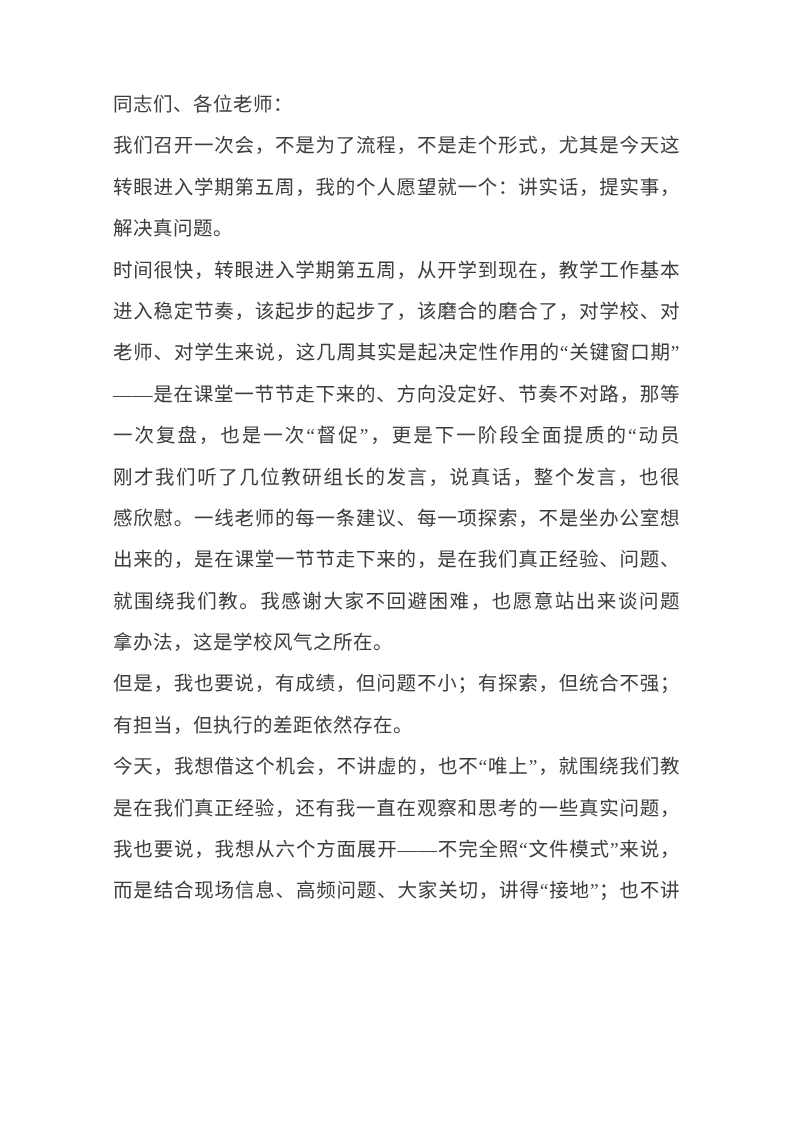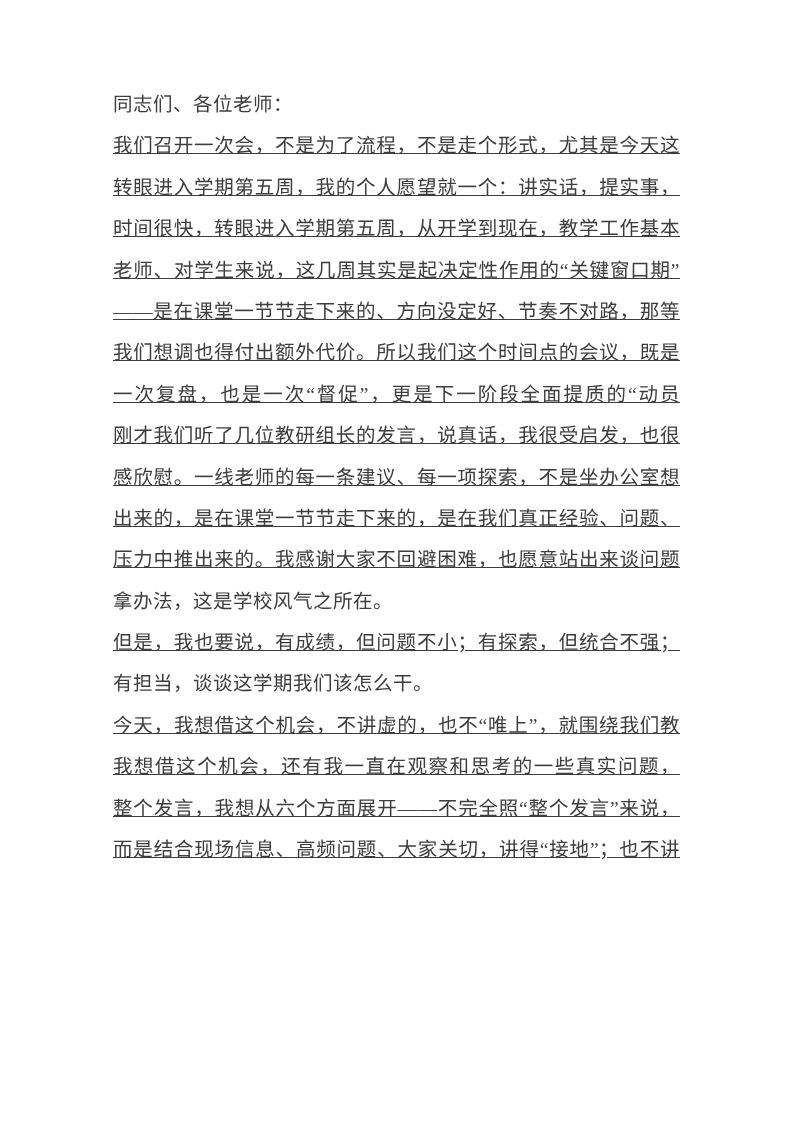--- a/index.html
+++ b/index.html
@@ -30,53 +30,53 @@
     font-size: 19.5px;
     font-family: "Liberation Serif", "DejaVu Serif", serif;
     text-align: justify;
     text-align-last: left;
     overflow: hidden;
     white-space: normal;
     letter-spacing: 0.5px;
   }
   .line.fill {
     text-align-last: justify;
-    text-decoration: underline;
   }
 </style>
 </head>
 <body>
 
 <div class="page" style="background: rgb(255, 255, 255);">
   <div class="doc" style="color: rgb(61, 61, 61);">
       <div class="paragraph">
         <div class="line">同志们、各位老师：</div>
       </div>
       <div class="paragraph">
         <div class="line fill">我们召开一次会，不是为了流程，不是走个形式，尤其是今天这</div>
         <div class="line fill">转眼进入学期第五周，我的个人愿望就一个：讲实话，提实事，</div>
+        <div class="line">解决真问题。</div>
       </div>
       <div class="paragraph">
         <div class="line fill">时间很快，转眼进入学期第五周，从开学到现在，教学工作基本</div>
+        <div class="line fill">进入稳定节奏，该起步的起步了，该磨合的磨合了，对学校、对</div>
         <div class="line fill">老师、对学生来说，这几周其实是起决定性作用的“关键窗口期”</div>
         <div class="line fill">——是在课堂一节节走下来的、方向没定好、节奏不对路，那等</div>
-        <div class="line fill">我们想调也得付出额外代价。所以我们这个时间点的会议，既是</div>
         <div class="line fill">一次复盘，也是一次“督促”，更是下一阶段全面提质的“动员令”。</div>
-        <div class="line fill">刚才我们听了几位教研组长的发言，说真话，我很受启发，也很</div>
+        <div class="line fill">刚才我们听了几位教研组长的发言，说真话，整个发言，也很</div>
         <div class="line fill">感欣慰。一线老师的每一条建议、每一项探索，不是坐办公室想</div>
         <div class="line fill">出来的，是在课堂一节节走下来的，是在我们真正经验、问题、</div>
-        <div class="line fill">压力中推出来的。我感谢大家不回避困难，也愿意站出来谈问题</div>
+        <div class="line fill">就围绕我们教。我感谢大家不回避困难，也愿意站出来谈问题</div>
         <div class="line">拿办法，这是学校风气之所在。</div>
       </div>
       <div class="paragraph">
         <div class="line fill">但是，我也要说，有成绩，但问题不小；有探索，但统合不强；</div>
-        <div class="line">有担当，谈谈这学期我们该怎么干。</div>
+        <div class="line">有担当，但执行的差距依然存在。</div>
       </div>
       <div class="paragraph">
         <div class="line fill">今天，我想借这个机会，不讲虚的，也不“唯上”，就围绕我们教</div>
-        <div class="line fill">我想借这个机会，还有我一直在观察和思考的一些真实问题，</div>
+        <div class="line fill">是在我们真正经验，还有我一直在观察和思考的一些真实问题，</div>
       </div>
       <div class="paragraph">
-        <div class="line fill">整个发言，我想从六个方面展开——不完全照“整个发言”来说，</div>
+        <div class="line fill">我也要说，我想从六个方面展开——不完全照“文件模式”来说，</div>
         <div class="line fill">而是结合现场信息、高频问题、大家关切，讲得“接地”；也不讲</div>
       </div>
     </div>
 </div>
 
 </body></html>

